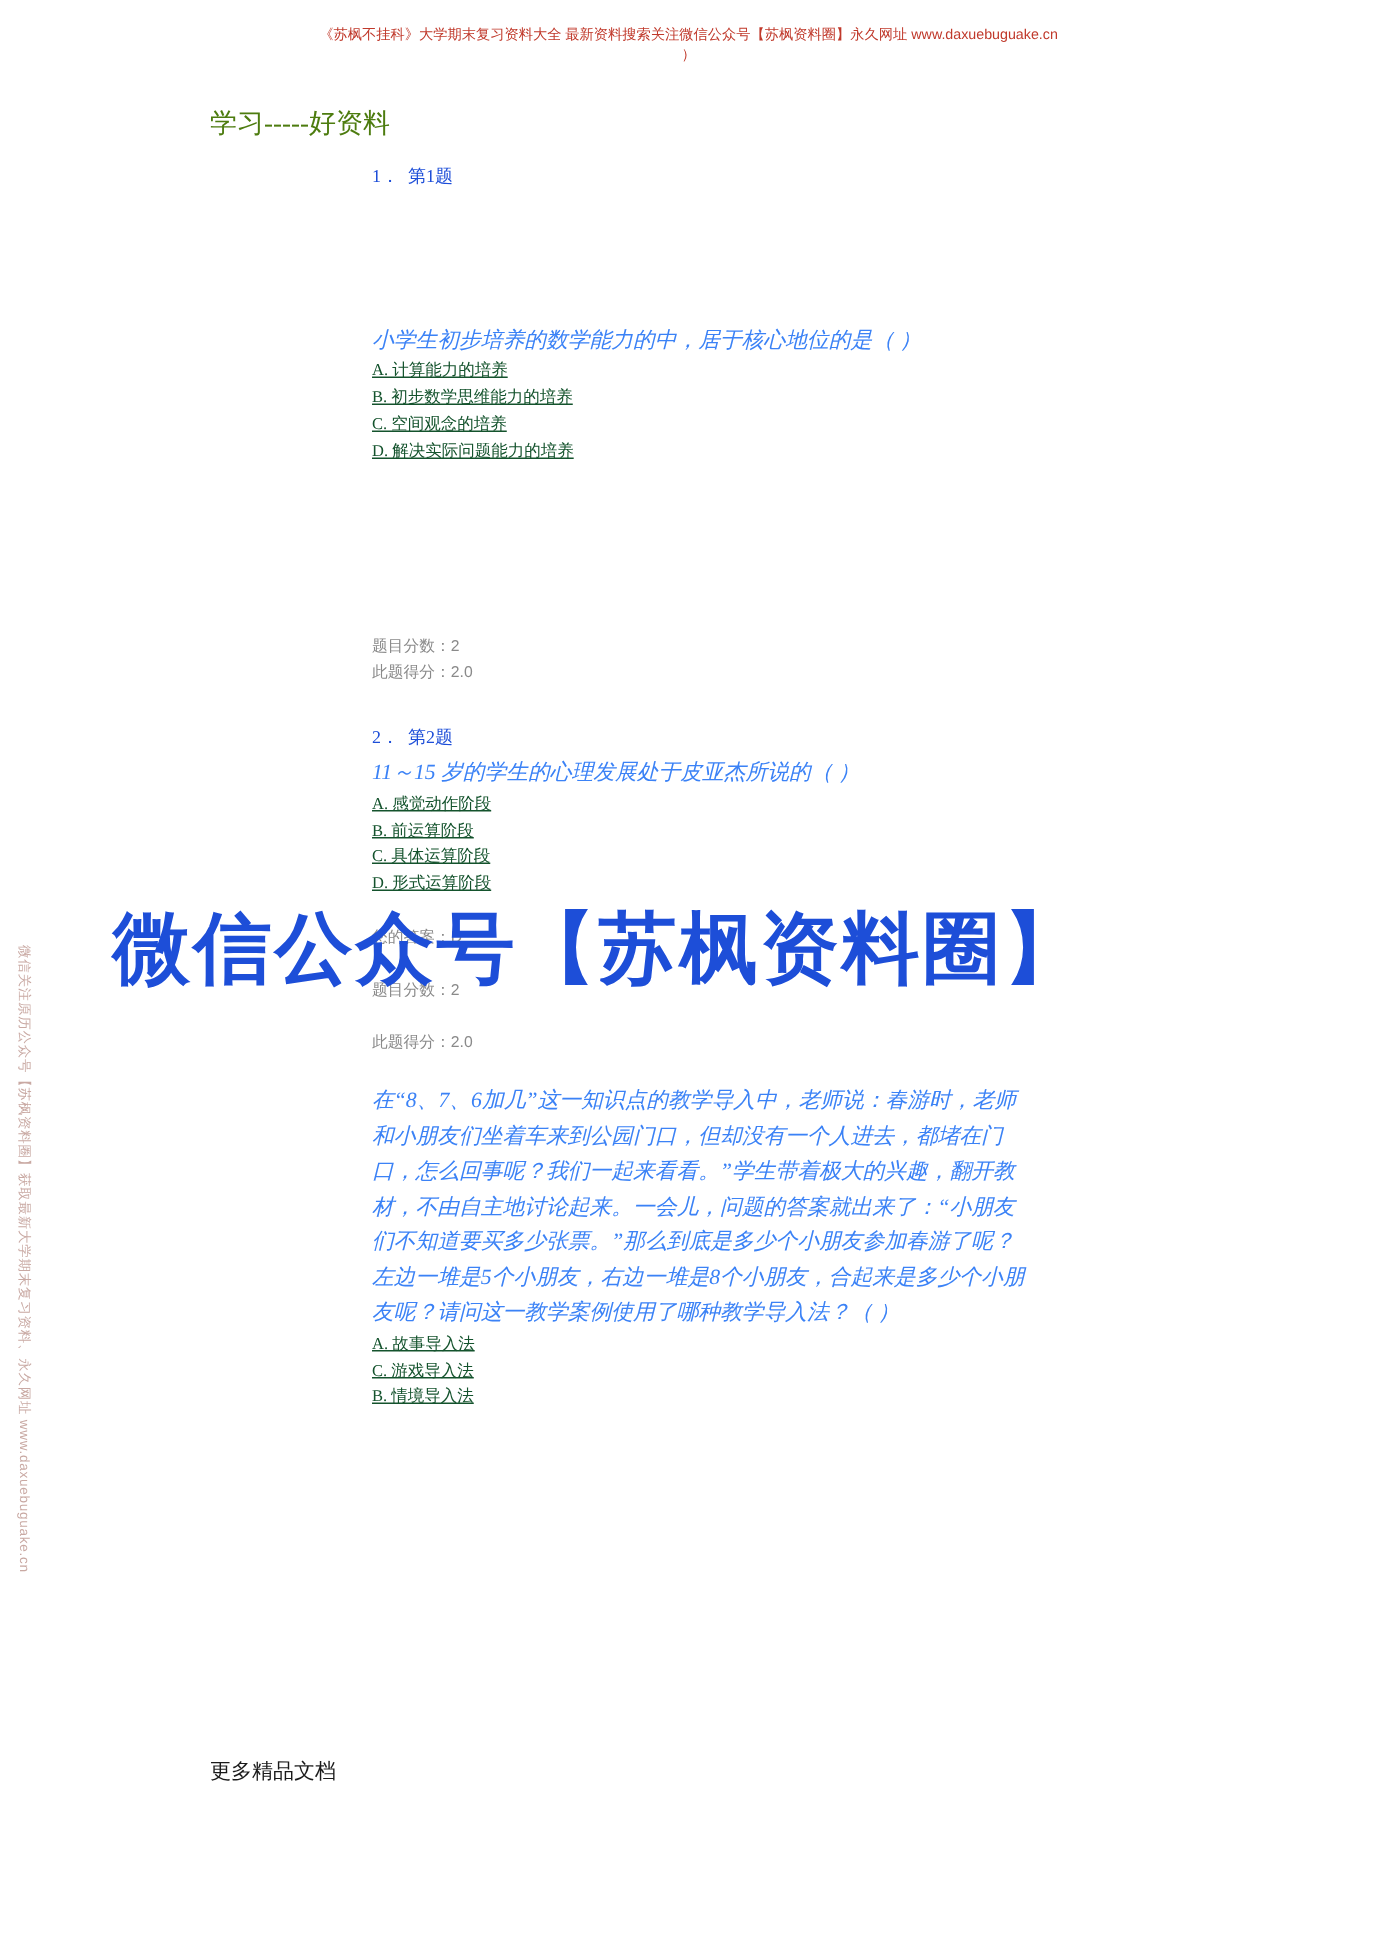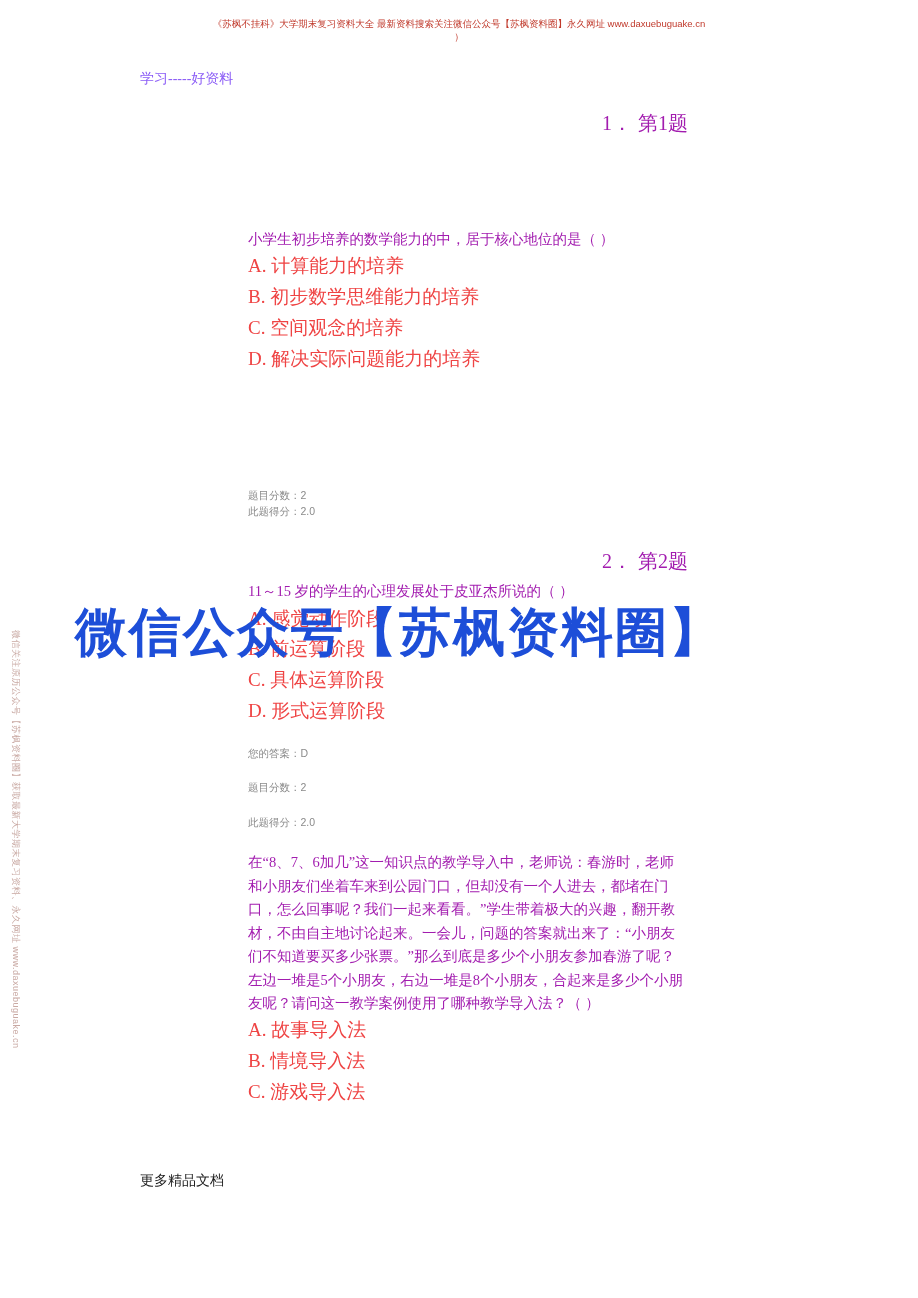--- a/index.html
+++ b/index.html
@@ -45,58 +45,59 @@
     font-size: 9px;
     color: #c9a9a3;
     white-space: nowrap;
     letter-spacing: 0.5px;
   }
   
   .doc-head {
     position: absolute;
     left: 140px;
     top: 70px;
-    font-size: 14px;
-    color: #8b5cf6;
+    font-size: 18px;
+    color: #4d7c0f;
   }
   .doc-foot {
     position: absolute;
     left: 140px;
     top: 1172px;
     font-size: 14px;
     color: #1a1a1a;
   }
   .content {
     position: absolute;
     left: 248px;
     top: 108px;
     width: 440px;
   }
   .q-title {
-    font-size: 20px;
-    color: #a21caf;
+    font-size: 12px;
+    color: #1d4ed8;
     margin: 0 0 4px 0;
     line-height: 1.5;
-    text-align: right;
   }
   .q-title .num {
     display: inline-block;
     margin-right: 6px;
   }
   .q-stem {
     font-size: 14.5px;
-    color: #a21caf;
+    color: #3b82f6;
     line-height: 1.62;
     margin: 0;
+    font-style: italic;
   }
   .opt {
-    font-size: 19px;
-    color: #ef4444;
+    font-size: 11px;
+    color: #14532d;
     line-height: 1.62;
     margin: 0;
+    text-decoration: underline;
   }
   .meta {
     font-family: "Liberation Sans", sans-serif;
     font-size: 10.5px;
     color: #8a8a8a;
     margin: 0;
     line-height: 1.6;
   }
   .sp-1 { height: 86px; }
   .sp-2 { height: 82px; }
@@ -164,22 +165,22 @@
     <p class="meta">您的答案：D</p>
     <div class="sp-7"></div>
     <p class="meta">题目分数：2</p>
     <div class="sp-7"></div>
     <p class="meta">此题得分：2.0</p>
 
     <div class="sp-6"></div>
 
     <p class="q-stem">在“8、7、6加几”这一知识点的教学导入中，老师说：春游时，老师和小朋友们坐着车来到公园门口，但却没有一个人进去，都堵在门口，怎么回事呢？我们一起来看看。”学生带着极大的兴趣，翻开教材，不由自主地讨论起来。一会儿，问题的答案就出来了：“小朋友们不知道要买多少张票。”那么到底是多少个小朋友参加春游了呢？左边一堆是5个小朋友，右边一堆是8个小朋友，合起来是多少个小朋友呢？请问这一教学案例使用了哪种教学导入法？（  ）</p>
     <p class="opt">A. 故事导入法</p>
+    <p class="opt">C. 游戏导入法</p>
     <p class="opt">B. 情境导入法</p>
-    <p class="opt">C. 游戏导入法</p>
 
   </div>
 
   <div class="wm-main">微信公众号【苏枫资料圈】</div>
 
   <div class="doc-foot">更多精品文档</div>
 
 </div>
 
 </body></html>

